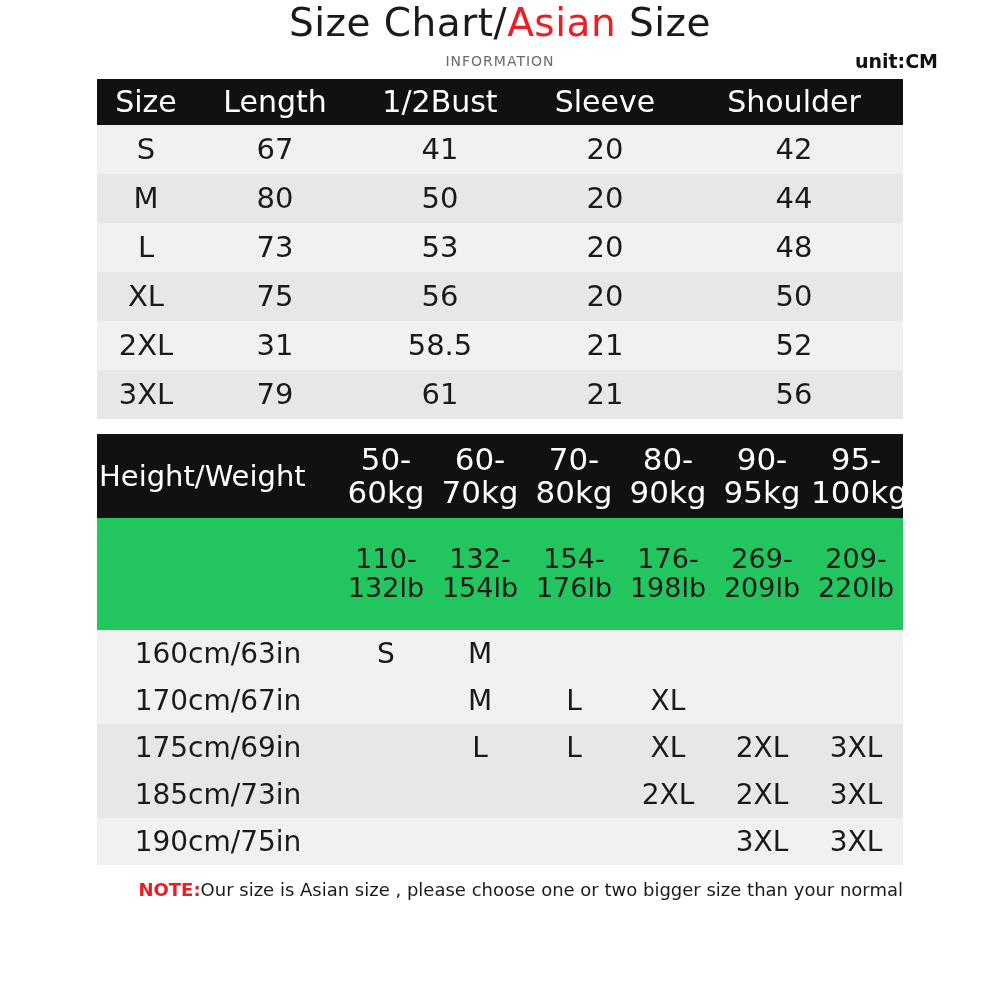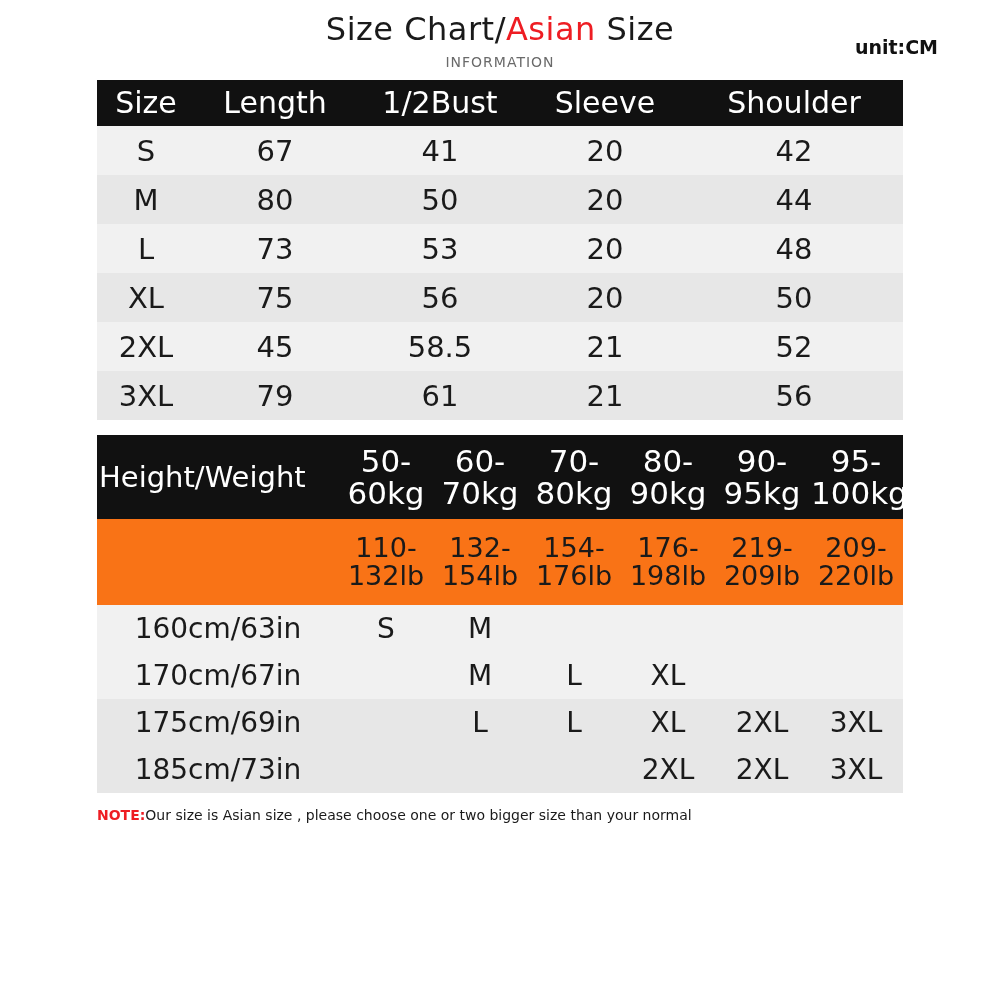--- a/index.html
+++ b/index.html
@@ -17,40 +17,39 @@
   .page {
     position: relative;
     width: 1000px;
     height: 1000px;
     box-sizing: border-box;
   }
 
   
   .title-wrap {
     text-align: center;
-    padding-top: 10px;
-    font-size: 32px;
+    font-size: 39px;
     font-weight: 400;
     letter-spacing: 0.5px;
     line-height: 1.2;
   }
   .title-accent { color: #ee1d23; }
 
   .subtitle {
     text-align: center;
     font-size: 14px;
     letter-spacing: 1px;
     color: #6a6a6a;
     margin-top: 6px;
   }
 
   .unit {
     position: absolute;
     right: 62px;
-    top: 36px;
+    top: 50px;
     font-size: 19px;
     font-weight: bold;
     color: #111;
   }
 
   
   .tbl {
     border-collapse: collapse;
     table-layout: fixed;
     margin: 0 auto;
@@ -93,43 +92,43 @@
     vertical-align: middle;
     white-space: normal;
     padding: 0 2px;
   }
   .fit .hdr-row th.first {
     font-size: 29px;
     text-align: left;
     white-space: nowrap;
   }
   .fit .lbs-row td {
-    background: #f97316;
+    background: #22c55e;
     font-size: 27px;
     line-height: 1.05;
     height: 86px;
     vertical-align: middle;
-    padding: 0 1px;
+    padding: 13px 1px;
   }
   .fit .body-row td {
     font-size: 28px;
     height: 47px;
   }
   .fit .body-row td.rowlabel {
     font-size: 28px;
     text-align: center;
     white-space: nowrap;
   }
 
   
   .note {
     width: 806px;
     margin: 12px auto 12px auto;
-    text-align: left;
-    font-size: 14px;
+    text-align: right;
+    font-size: 18px;
     line-height: 1.45;
     color: #1a1a1a;
   }
   .note-tag {
     color: #ee1d23;
     font-weight: bold;
   }
 </style>
 </head>
 <body>
@@ -185,21 +184,21 @@
       </tr>
       <tr class="row-b">
         <td>XL</td>
         <td>75</td>
         <td>56</td>
         <td>20</td>
         <td>50</td>
       </tr>
       <tr class="row-a">
         <td>2XL</td>
-        <td>45</td>
+        <td>31</td>
         <td>58.5</td>
         <td>21</td>
         <td>52</td>
       </tr>
       <tr class="row-b">
         <td>3XL</td>
         <td>79</td>
         <td>61</td>
         <td>21</td>
         <td>56</td>
@@ -228,21 +227,21 @@
         <th>95-100kg</th>
       </tr>
     </thead>
     <tbody>
       <tr class="lbs-row">
         <td></td>
         <td>110-132lb</td>
         <td>132-154lb</td>
         <td>154-176lb</td>
         <td>176-198lb</td>
-        <td>219-209lb</td>
+        <td>269-209lb</td>
         <td>209-220lb</td>
       </tr>
 
       <tr class="body-row row-a">
         <td class="rowlabel">160cm/63in</td>
         <td>S</td>
         <td>M</td>
         <td></td>
         <td></td>
         <td></td>
@@ -268,20 +267,29 @@
       </tr>
       <tr class="body-row row-b">
         <td class="rowlabel">185cm/73in</td>
         <td></td>
         <td></td>
         <td></td>
         <td>2XL</td>
         <td>2XL</td>
         <td>3XL</td>
       </tr>
+      <tr class="body-row row-a">
+        <td class="rowlabel">190cm/75in</td>
+        <td></td>
+        <td></td>
+        <td></td>
+        <td></td>
+        <td>3XL</td>
+        <td>3XL</td>
+      </tr>
     </tbody>
   </table>
 
   <div class="note">
     <span class="note-tag">NOTE:</span><span>Our size is Asian size , please choose one or two bigger size than your normal</span><br>
   </div>
 
 </div>
 
 </body></html>

